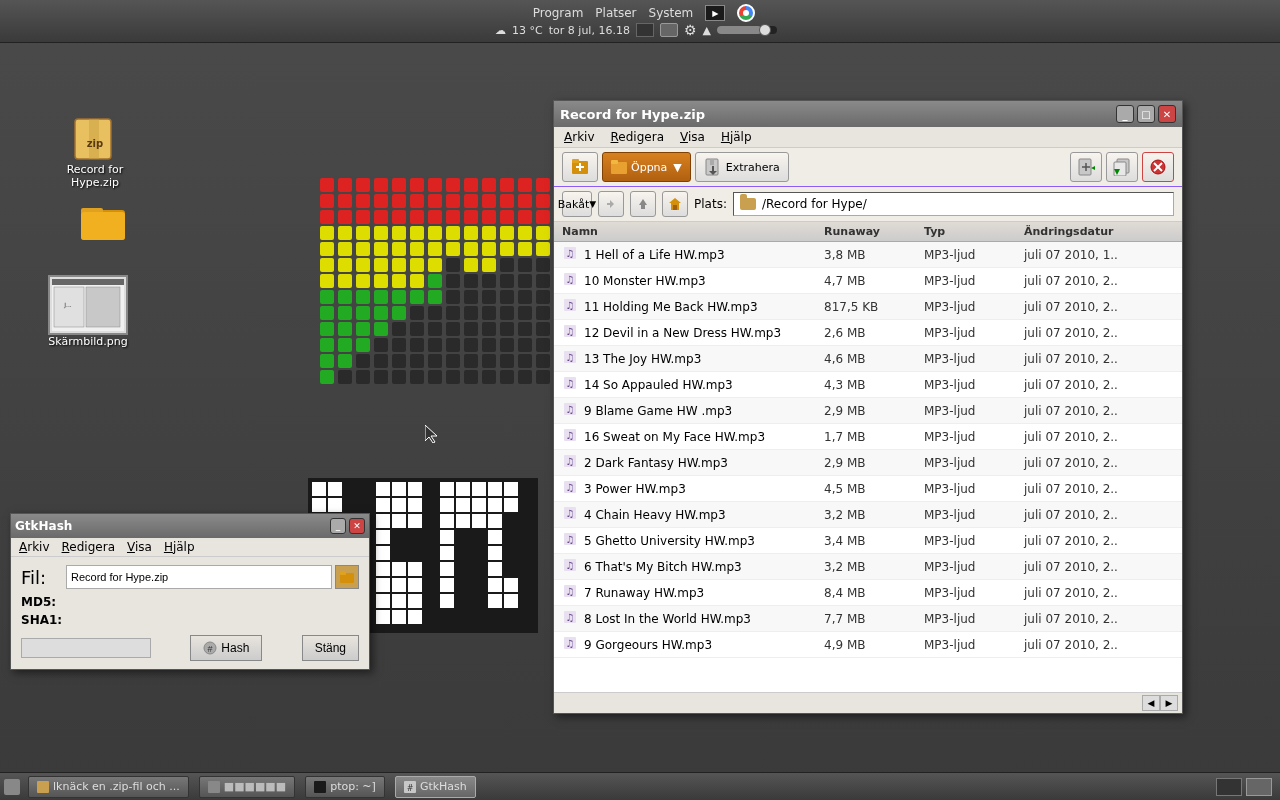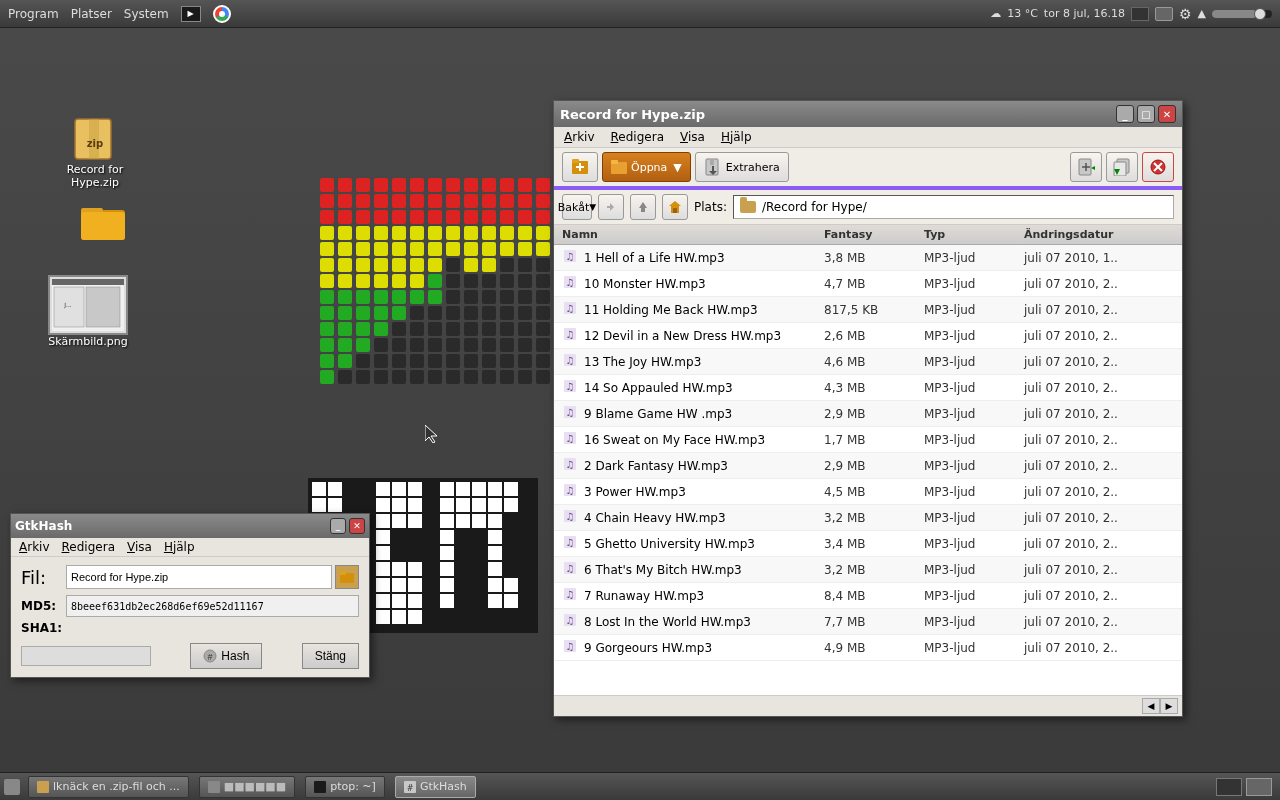--- a/index.html
+++ b/index.html
@@ -20,27 +20,28 @@
       background: linear-gradient(180deg, #4a4a4a 0%, #3a3a3a 100%);
       position: relative;
     }
 
     
     .taskbar-top {
       position: absolute;
       top: 0;
       left: 0;
       width: 1280px;
-      height: 28px;
+      height: 43px;
       background: linear-gradient(180deg, #555 0%, #3a3a3a 100%);
       display: flex;
       align-items: center;
-      justify-content: space-between;
+      justify-content: center;
       z-index: 100;
       border-bottom: 1px solid #222;
+      flex-direction: column;
     }
     .taskbar-top-left {
       display: flex;
       align-items: center;
       gap: 12px;
       padding-left: 8px;
     }
     .taskbar-top-left span {
       color: #ddd;
       font-size: 12px;
@@ -280,21 +281,21 @@
       color: #000;
     }
     .fm-menubar span u { text-decoration: underline; }
 
     .fm-toolbar {
       display: flex;
       align-items: flex-start;
       gap: 4px;
       padding: 4px 8px;
       background: #f0ece6;
-      border-bottom: 4px solid #8b5cf6;
+      border-bottom: 1px solid #8b5cf6;
     }
     .fm-toolbar-btn {
       height: 30px;
       padding: 2px 8px;
       background: linear-gradient(180deg, #f8f4ee 0%, #ddd 100%);
       border: 1px solid #999;
       cursor: pointer;
       font-size: 11px;
       display: flex;
       align-items: center;
@@ -836,21 +837,20 @@
         <input class="gtkhash-input" type="text" value="Record for Hype.zip" style="">
         <div class="gtkhash-file-btn">
           <svg width="14" height="12" viewBox="0 0 14 12">
               <rect x="0" y="2" width="14" height="10" rx="1" fill="#d4900a"></rect>
               <rect x="0" y="0" width="6" height="4" rx="1" fill="#e0a020"></rect>
             </svg>
         </div>
       </div>
       <div class="hash-value-row">
         <label>MD5:</label>
-        <input class="hash-value-input" type="text" value="8beeef631db2ec268d6ef69e52d11167" style="">
       </div>
       <div class="hash-value-row">
         <label>SHA1:</label>
       </div>
       <div class="gtkhash-buttons">
         <div class="progress-bar-container"></div>
         <button class="gtkhash-btn">
           <svg width="14" height="14" viewBox="0 0 14 14">
               <circle cx="7" cy="7" r="6" fill="#aaa" stroke="#888" stroke-width="1"></circle>
               <text x="7" y="11" text-anchor="middle" font-size="9" fill="#333">#</text>
@@ -961,21 +961,21 @@
       </div>
       <label>Plats:</label>
       <div class="fm-address-input">
         <div class="addr-folder"></div>
         <span>/Record for Hype/</span>
       </div>
     </div>
 
     <div class="fm-list-header">
       <span>Namn</span>
-      <span>Fantasy</span>
+      <span>Runaway</span>
       <span>Typ</span>
       <span>Ändringsdatur</span>
     </div>
     <div class="fm-list-inner" id="fm-list-container" style="height:450px;overflow-y:scroll;background:#fff;">
     <div class="fm-list-row">
           <div class="fm-file-name">
             <span><svg width="16" height="16" viewBox="0 0 16 16">
                 <rect x="2" y="2" width="12" height="12" rx="1" fill="#e8e0f0"></rect>
                 <text x="8" y="12" text-anchor="middle" font-size="10" fill="#664488">♫</text>
               </svg></span>

